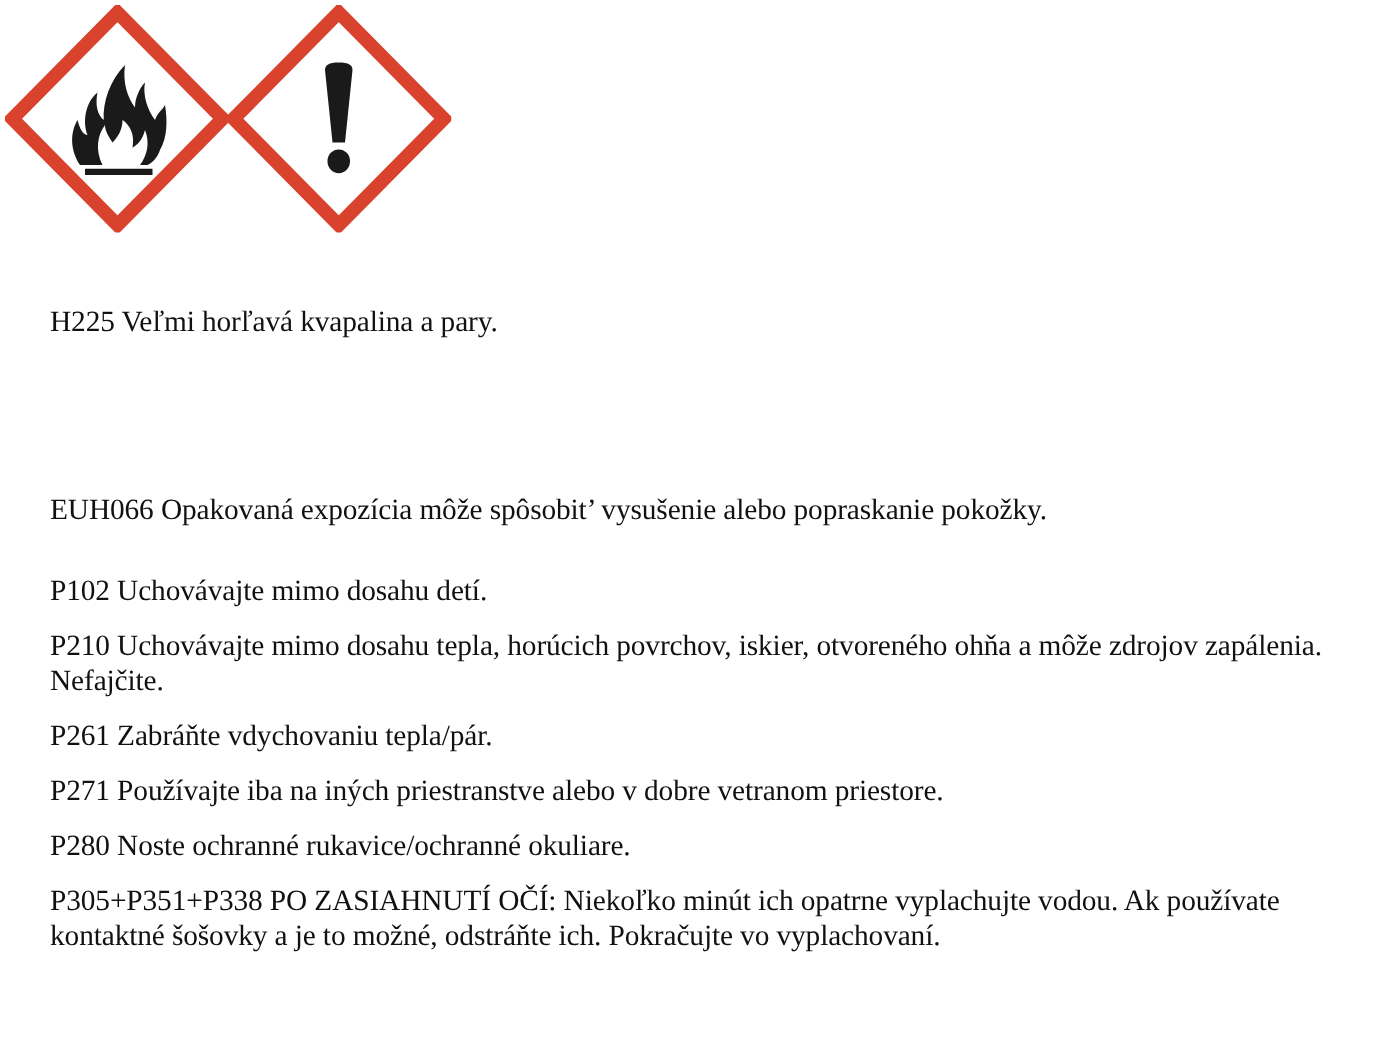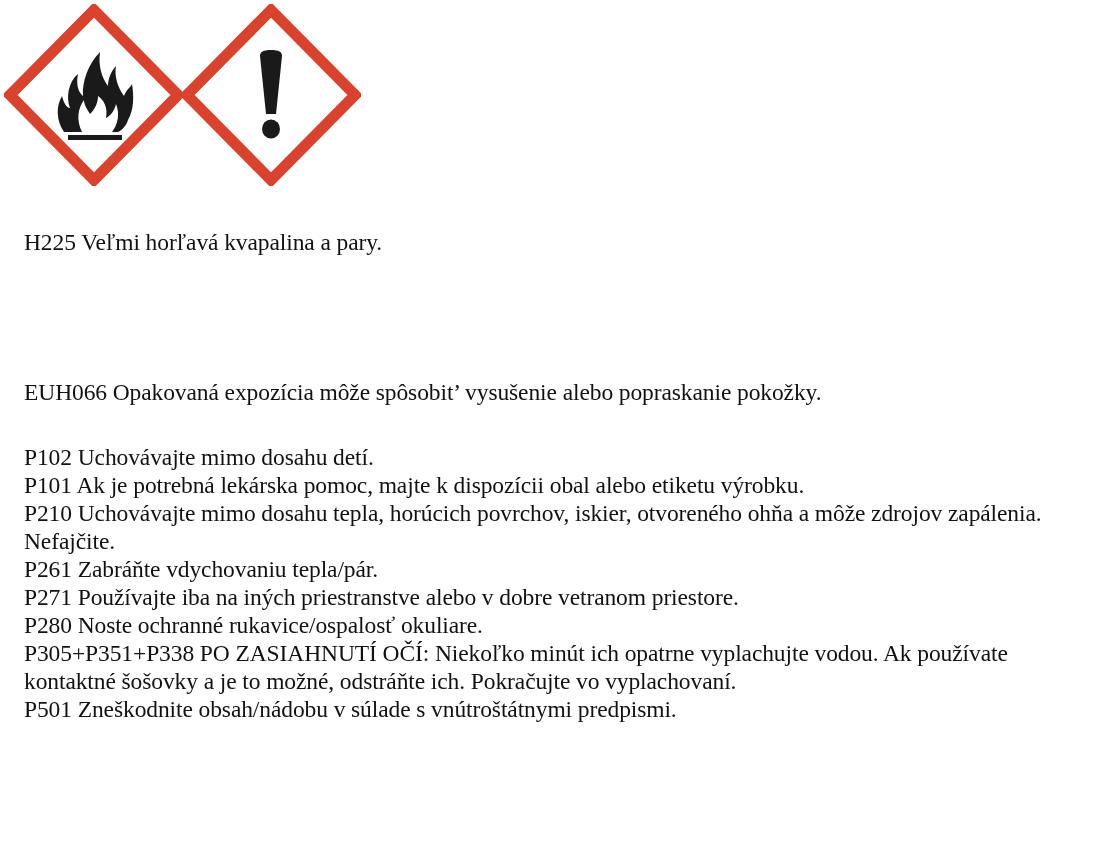--- a/index.html
+++ b/index.html
@@ -2,21 +2,21 @@
 <html><head>
 <meta charset="utf-8">
 <style>
   html, body { margin: 0; padding: 0; background: #ffffff; }
   body { width: 1116px; height: 844px; position: relative; overflow: hidden;
          font-family: "Liberation Serif", "DejaVu Serif", serif; color: #111111; }
   .pictograms { position: absolute; left: 0; top: 0; width: 370px; height: 195px; }
   .pictogram { position: absolute; top: 4px; width: 180px; height: 182px; }
   .pictogram svg { width: 100%; height: 100%; display: block; }
   .block { position: absolute; left: 24px; right: 20px; font-size: 23.5px; line-height: 28px; letter-spacing: -0.1px; }
-  .block p { margin: 0; }
+  .block p { margin: 16px; }
   #h-block { top: 228px; }
   #euh-block { top: 378px; font-family: Liberation Serif, serif; }
   #p-block { top: 443px; font-family: Liberation Serif, serif; }
 </style>
 </head>
 <body>
 
 <div class="pictograms">
   <div class="pictogram" style="left:4px;">
     <svg viewBox="0 0 180 182">
@@ -37,20 +37,18 @@
 <div class="block" id="h-block">
   <p>H225 Veľmi horľavá kvapalina a pary.</p>
 </div>
 
 <div class="block" id="euh-block">
   <p>EUH066 Opakovaná expozícia môže spôsobit’ vysušenie alebo popraskanie pokožky.</p>
 </div>
 
 <div class="block" id="p-block">
   <p>P102 Uchovávajte mimo dosahu detí.</p>
-  <p>P101 Ak je potrebná lekárska pomoc, majte k dispozícii obal alebo etiketu výrobku.</p>
   <p>P210 Uchovávajte mimo dosahu tepla, horúcich povrchov, iskier, otvoreného ohňa a môže zdrojov zapálenia. Nefajčite.</p>
   <p>P261 Zabráňte vdychovaniu tepla/pár.</p>
   <p>P271 Používajte iba na iných priestranstve alebo v dobre vetranom priestore.</p>
-  <p>P280 Noste ochranné rukavice/ospalosť okuliare.</p>
+  <p>P280 Noste ochranné rukavice/ochranné okuliare.</p>
   <p>P305+P351+P338 PO ZASIAHNUTÍ OČÍ: Niekoľko minút ich opatrne vyplachujte vodou. Ak používate kontaktné šošovky a je to možné, odstráňte ich. Pokračujte vo vyplachovaní.</p>
-  <p>P501 Zneškodnite obsah/nádobu v súlade s vnútroštátnymi predpismi.</p>
 </div>
 
 </body></html>

